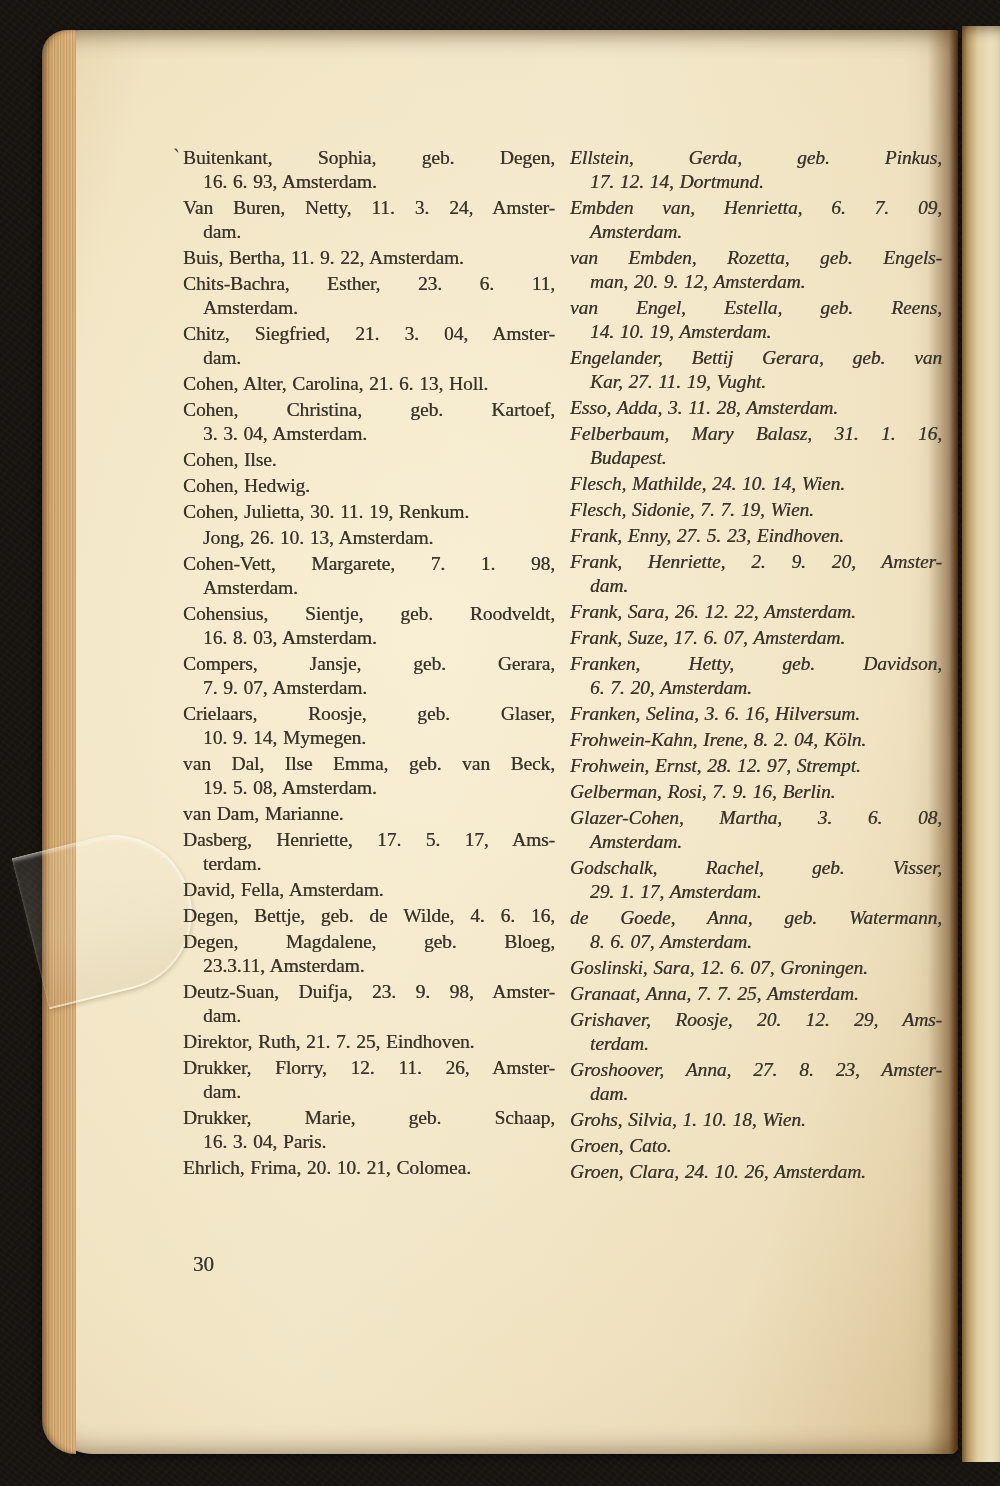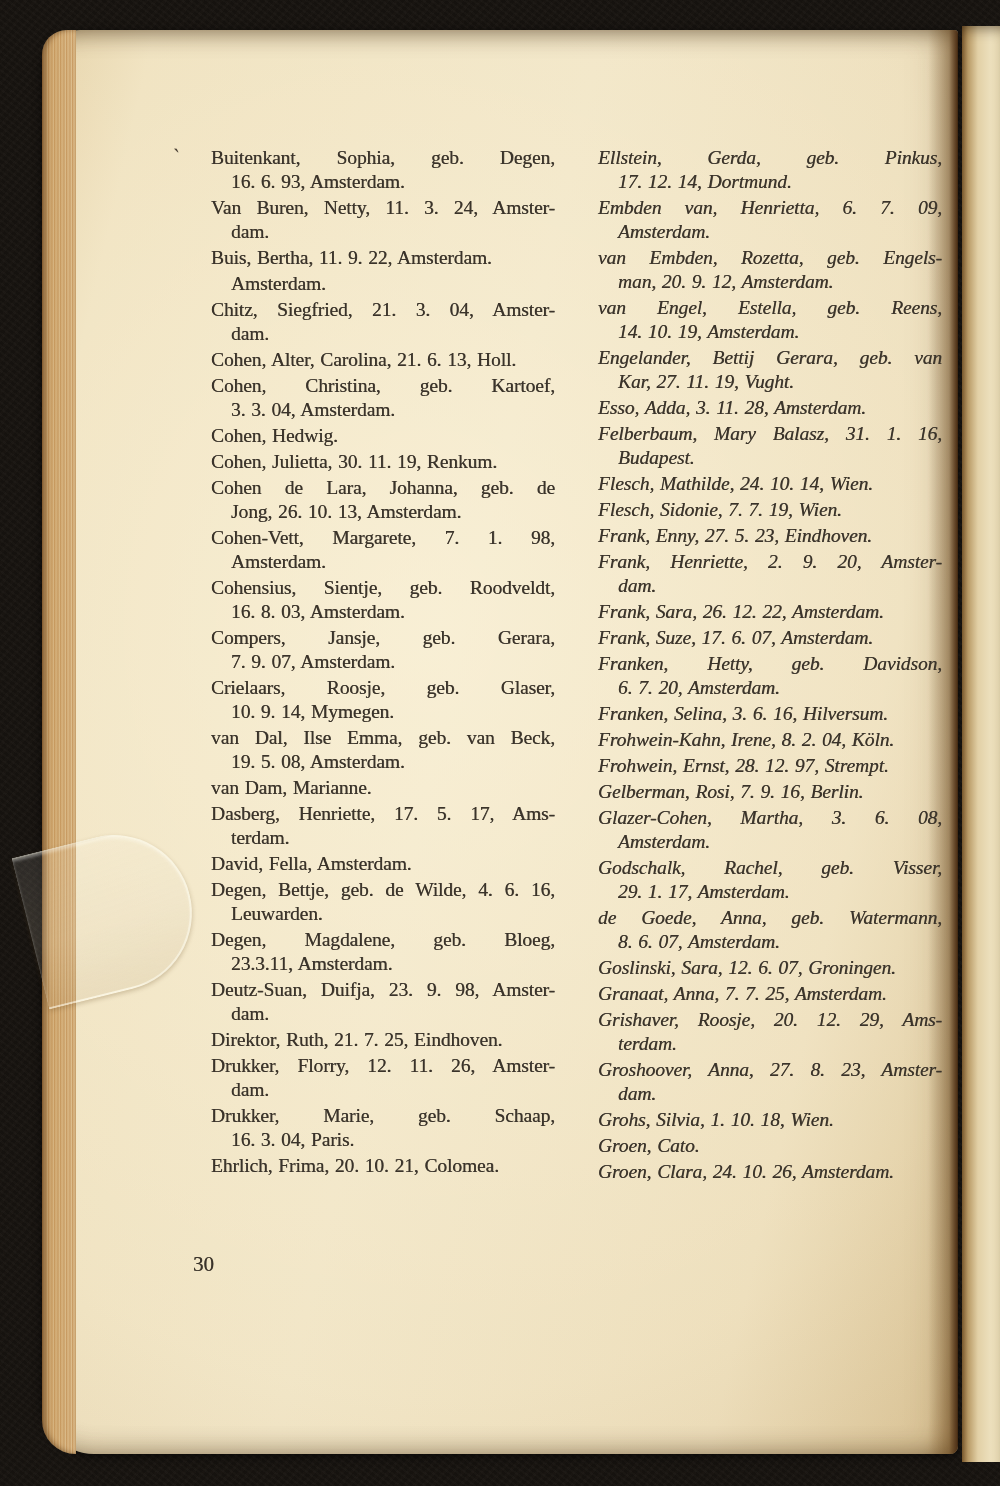--- a/index.html
+++ b/index.html
@@ -103,21 +103,21 @@
     width: 372px;
     color: #3a332a;
     font-size: 19.5px;
     line-height: 24px;
     letter-spacing: -0.1px;
     word-spacing: 1px;
     text-shadow: 0.35px 0.2px 0 rgba(58,51,42,0.75);
   }
   .col-left  { left: 183px; }
   .col-right { left: 570px; font-style: italic; }
-  .entry { margin-bottom: 2px; margin-left: 28px; }
+  .entry { margin-bottom: 2px; }
   .line {
     text-align: justify;
     text-align-last: left;
   }
   .line.fill { text-align-last: justify; }
   .line.cont { padding-left: 20px; }
   .page-number {
     position: absolute;
     left: 193px;
     top: 1252px;
@@ -143,41 +143,44 @@
         <div class="line cont">16. 6. 93, Amsterdam.</div>
       </div>
       <div class="entry">
         <div class="line fill">Van Buren, Netty, 11. 3. 24, Amster-</div>
         <div class="line cont">dam.</div>
       </div>
       <div class="entry">
         <div class="line">Buis, Bertha, 11. 9. 22, Amsterdam.</div>
       </div>
       <div class="entry">
+        <div class="line fill">Chits-Bachra, Esther, 23. 6. 11,</div>
         <div class="line cont">Amsterdam.</div>
       </div>
       <div class="entry">
         <div class="line fill">Chitz, Siegfried, 21. 3. 04, Amster-</div>
         <div class="line cont">dam.</div>
       </div>
       <div class="entry">
         <div class="line">Cohen, Alter, Carolina, 21. 6. 13, Holl.</div>
       </div>
       <div class="entry">
         <div class="line fill">Cohen, Christina, geb. Kartoef,</div>
         <div class="line cont">3. 3. 04, Amsterdam.</div>
       </div>
       <div class="entry">
+        <div class="line">Cohen, Ilse.</div>
+      </div>
+      <div class="entry">
         <div class="line">Cohen, Hedwig.</div>
       </div>
       <div class="entry">
         <div class="line">Cohen, Julietta, 30. 11. 19, Renkum.</div>
       </div>
       <div class="entry">
-        <div class="line fill">Cohen de Lara, Johanna, geb. de</div>
         <div class="line cont">Jong, 26. 10. 13, Amsterdam.</div>
       </div>
       <div class="entry">
         <div class="line fill">Cohen-Vett, Margarete, 7. 1. 98,</div>
         <div class="line cont">Amsterdam.</div>
       </div>
       <div class="entry">
         <div class="line fill">Cohensius, Sientje, geb. Roodveldt,</div>
         <div class="line cont">16. 8. 03, Amsterdam.</div>
       </div>
@@ -198,21 +201,20 @@
       </div>
       <div class="entry">
         <div class="line fill">Dasberg, Henriette, 17. 5. 17, Ams-</div>
         <div class="line cont">terdam.</div>
       </div>
       <div class="entry">
         <div class="line">David, Fella, Amsterdam.</div>
       </div>
       <div class="entry">
         <div class="line fill">Degen, Bettje, geb. de Wilde, 4. 6. 16,</div>
-        <div class="line cont">Leuwarden.</div>
       </div>
       <div class="entry">
         <div class="line fill">Degen, Magdalene, geb. Bloeg,</div>
         <div class="line cont">23.3.11, Amsterdam.</div>
       </div>
       <div class="entry">
         <div class="line fill">Deutz-Suan, Duifja, 23. 9. 98, Amster-</div>
         <div class="line cont">dam.</div>
       </div>
       <div class="entry">

